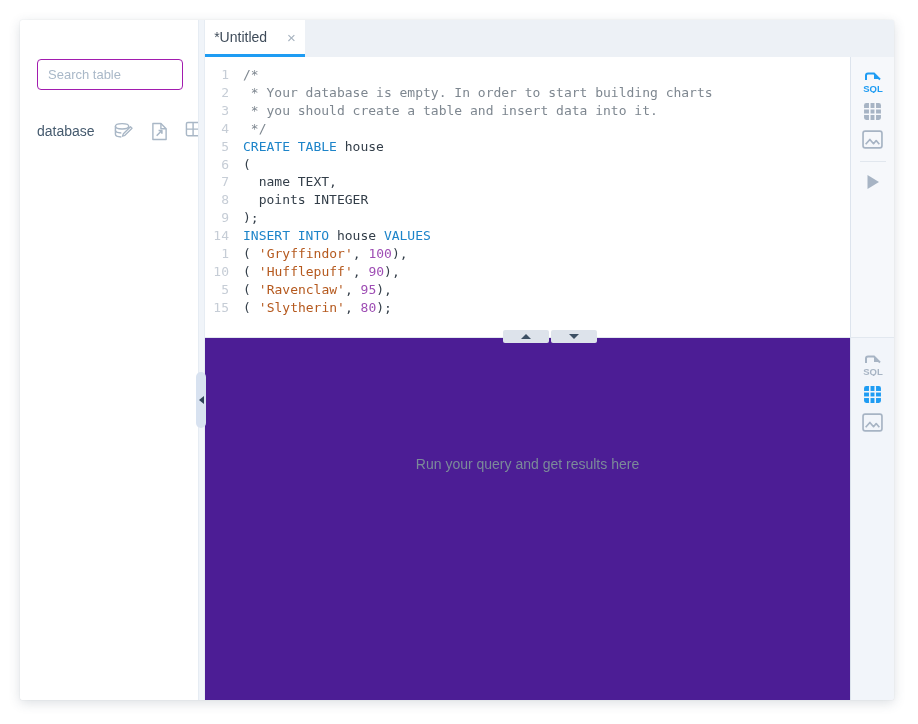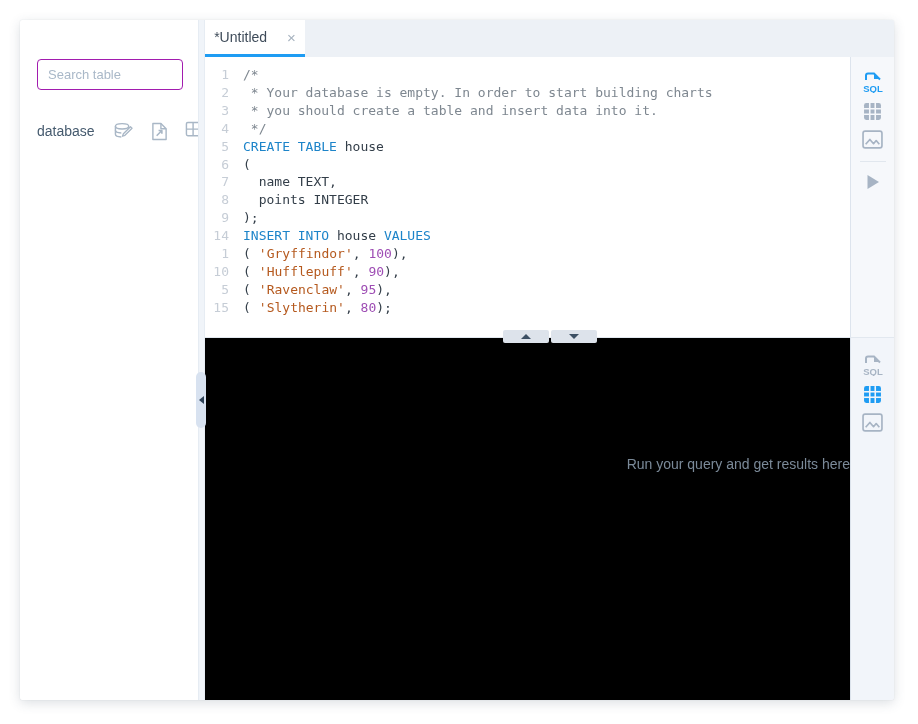--- a/index.html
+++ b/index.html
@@ -88,21 +88,21 @@
   .hsplit-btns { position:absolute; top:310px; left:50%; transform:translateX(-50%); display:flex; gap:2px; z-index:5; }
   .hs-btn {
     width:46px; height:13px; background:#dde3eb; border:none; border-radius:2px;
     display:flex; align-items:center; justify-content:center; cursor:pointer; padding:0;
   }
   .hs-btn .tri-up { width:0; height:0; border-left:5px solid transparent; border-right:5px solid transparent; border-bottom:5px solid #3c5064; }
   .hs-btn .tri-dn { width:0; height:0; border-left:5px solid transparent; border-right:5px solid transparent; border-top:5px solid #3c5064; }
 
   
   .results-row { flex:1; display:flex; border-top:1px solid #e2e8ef; min-height:0; }
-  .results { flex:1; background:#000000; display:flex; justify-content:flex-end; align-items:flex-start; padding-top:118px; }
+  .results { flex:1; background:#4c1d95; display:flex; justify-content:center; align-items:flex-start; padding-top:118px; }
   .results-msg { font-size:14px; color:#7b8a99; }
   .tools.bottom { background:#f2f5fa; border-left:1px solid #dce3ec; padding-top:14px; }
 </style>
 </head>
 <body>
 
 <div class="stage">
   <div class="card">
 
 

